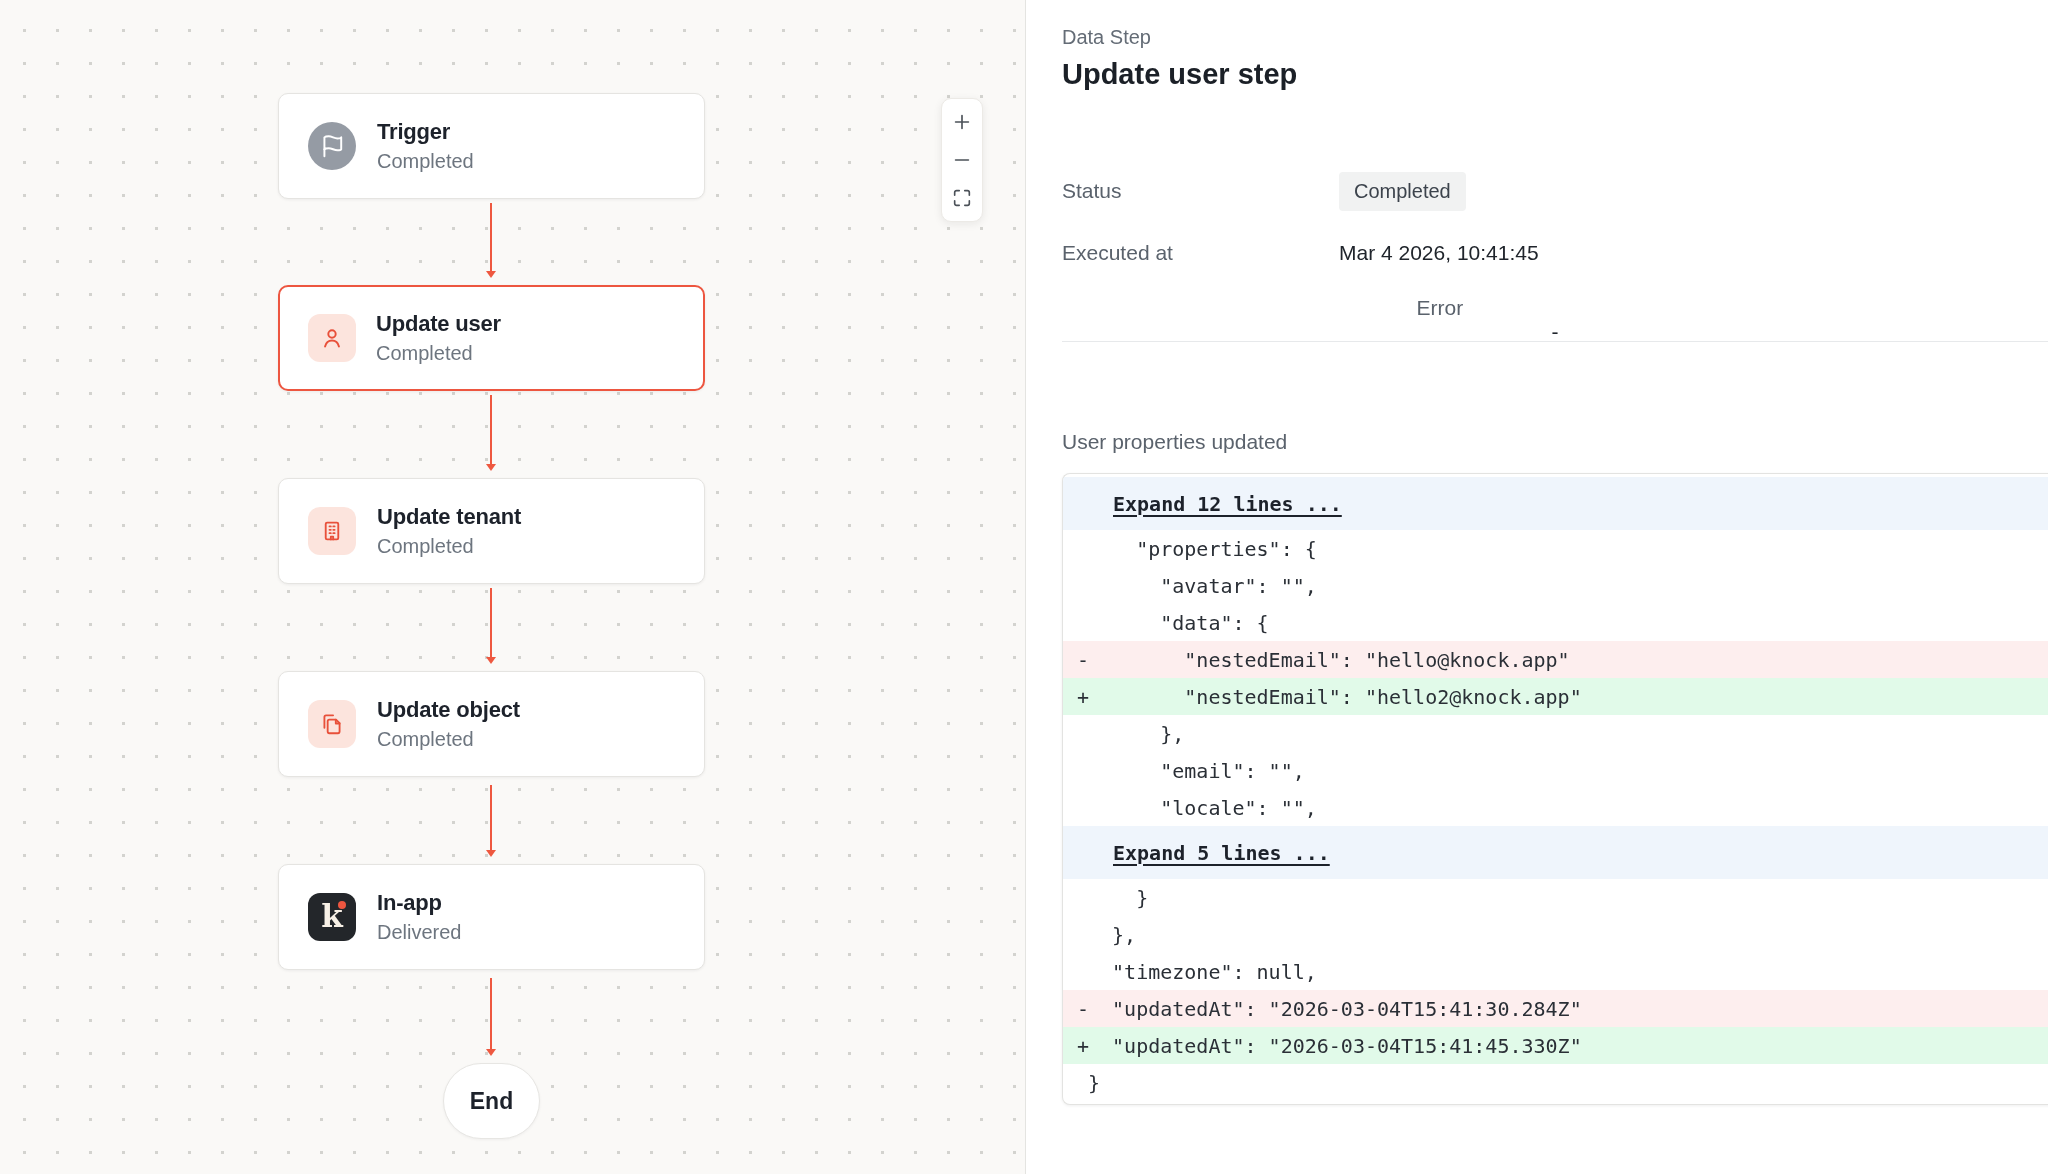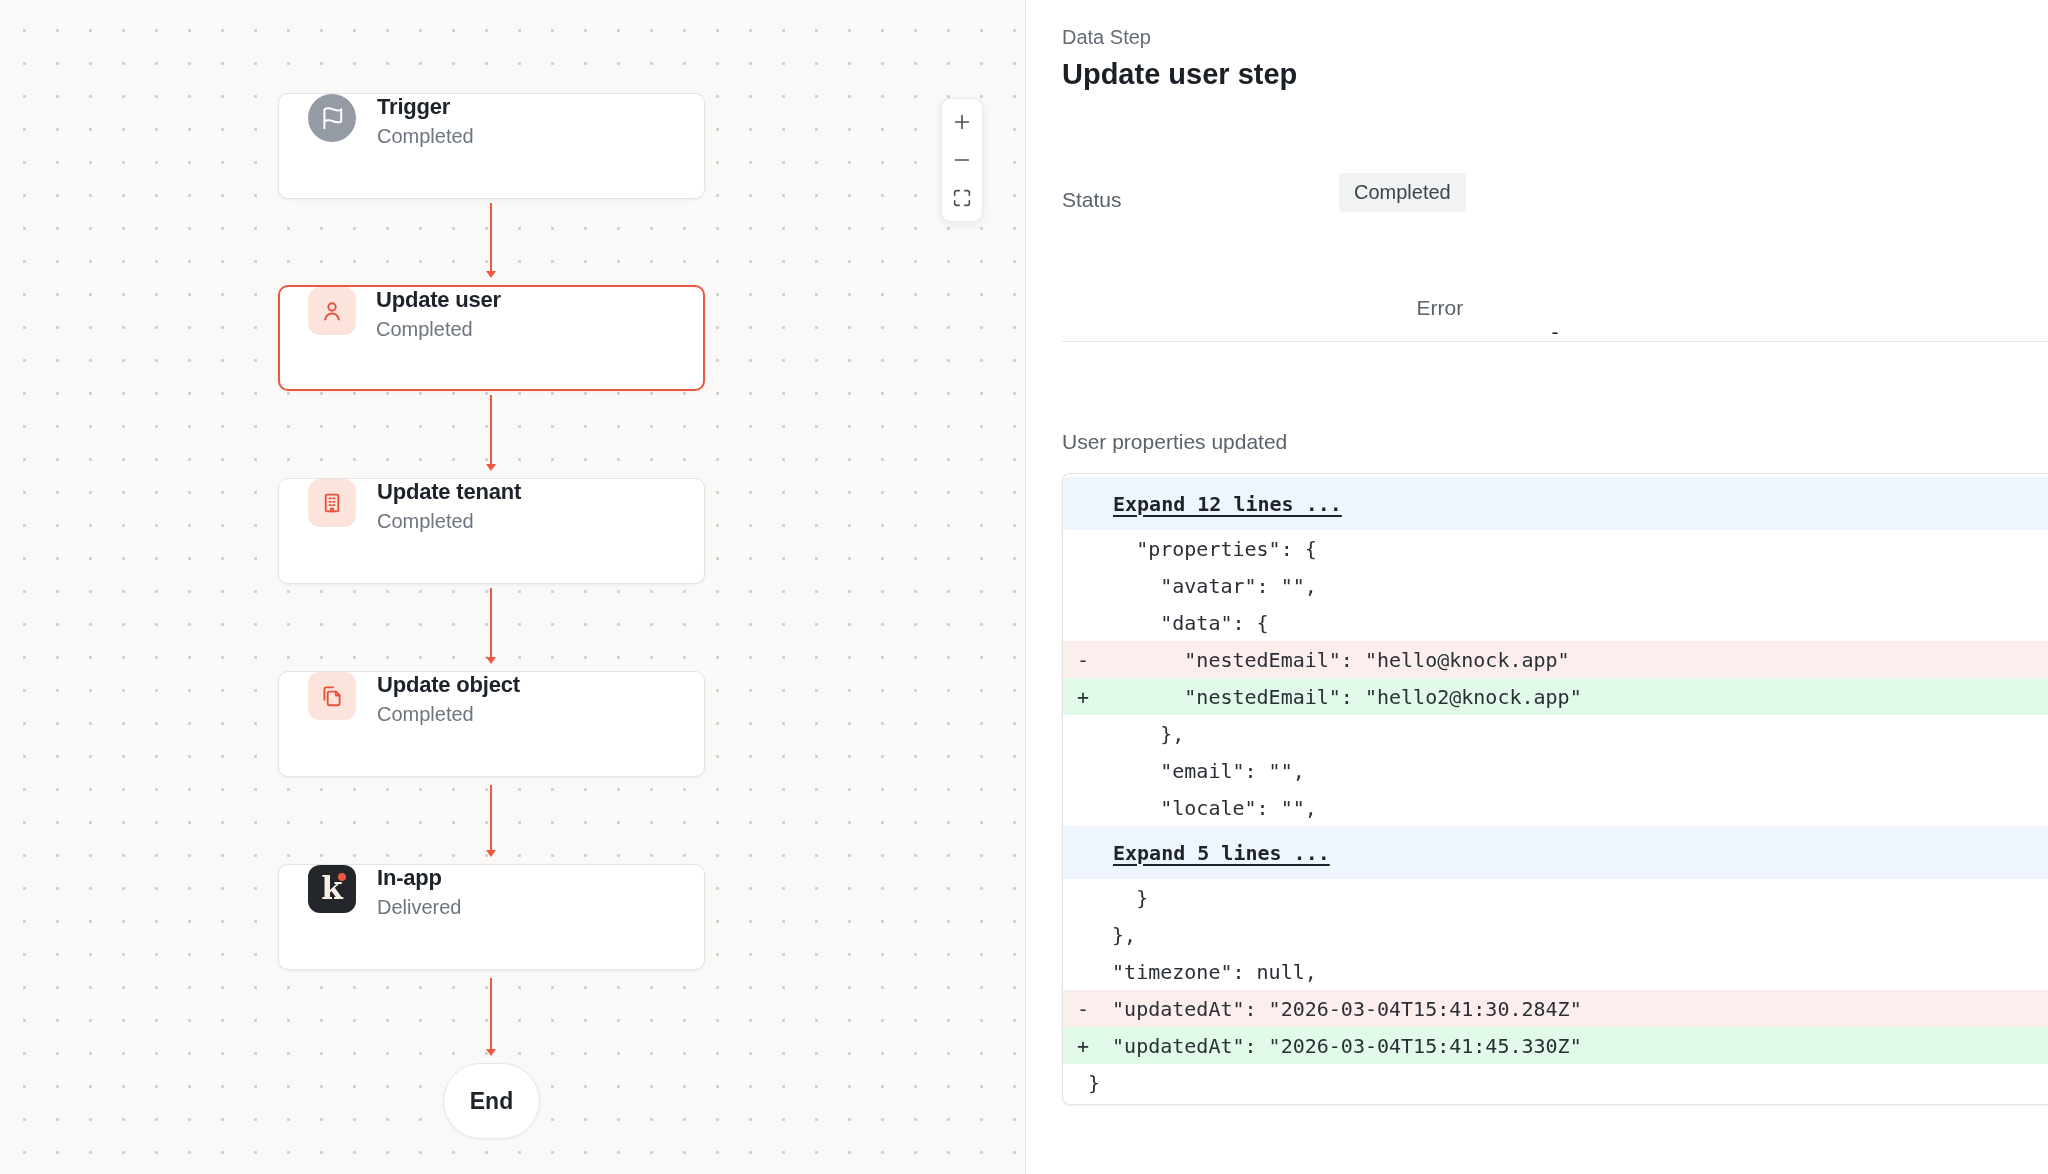--- a/index.html
+++ b/index.html
@@ -11,21 +11,21 @@
     position:absolute; left:0; top:0; width:1026px; height:1174px;
     background-color:#faf9f7;
     background-image:radial-gradient(circle, #d3d3cf 1.6px, transparent 1.7px);
     background-size:33px 33px; background-position:8px 14px;
     border-right:1px solid #e4e4e1;
   }
   .node {
     position:absolute; left:278px; width:427px; height:106px;
     background:#ffffff; border:1px solid #e5e4e1; border-radius:10px;
     box-shadow:0 1px 3px rgba(25,25,30,.06);
-    display:flex; align-items:flex-start; padding-left:29px; gap:21px; cursor:pointer;
+    display:flex; align-items:center; padding-left:29px; gap:21px; cursor:pointer;
   }
   .node.selected { border:2px solid #ed5640; padding-left:28px; }
   .tile {
     width:48px; height:48px; border-radius:12px; flex:0 0 auto;
     display:flex; align-items:center; justify-content:center; position:relative;
   }
   .tile.red-tile  { background:#fce4dd; }
   .tile.gray-circle { background:#959ba4; border-radius:50%; }
   .tile.dark-tile { background:#23262a; }
   .tile svg { width:26px; height:26px; }
@@ -190,25 +190,29 @@
           <path d="M9 20H6a2 2 0 0 1-2-2v-3"></path>
       </svg>
     </div>
   </div>
 </div>
 
 <div class="panel">
   <div class="kicker">Data Step</div>
   <div class="panel-title">Update user step</div>
 
-  <div class="info-row" style="top:170px; height:42px;align-items:flex-end;">
+  <div class="info-row" style="top:170px; height:42px;">
     <div class="info-label">Status</div>
     <div class="badge">Completed</div>
   </div>
 
+  <div class="info-row" style="top:238px; height:30px;">
+    <div class="info-label">Executed at</div>
+    <div class="info-value">Mar 4 2026, 10:41:45</div>
+  </div>
 
   <div class="info-row" style="top:296px; height:30px;flex-direction:column;">
     <div class="info-label">Error</div>
     <div class="info-value">-</div>
   </div>
 
   <div class="divider"></div>
 
 
   <div class="props-label">User properties updated</div>

